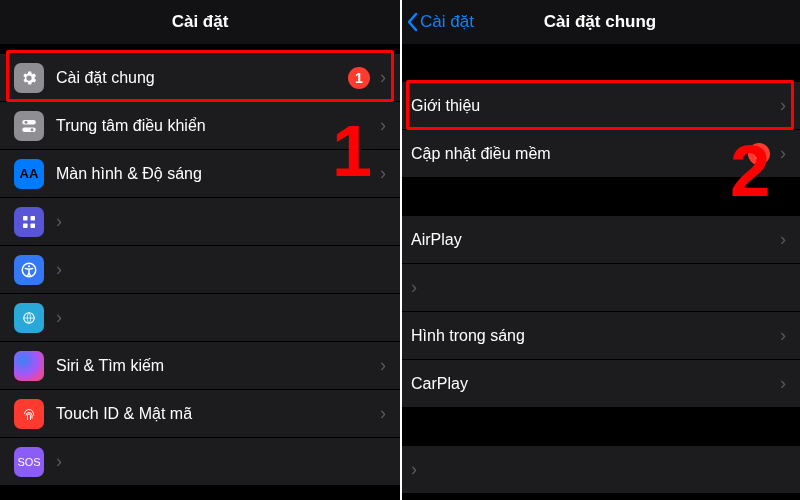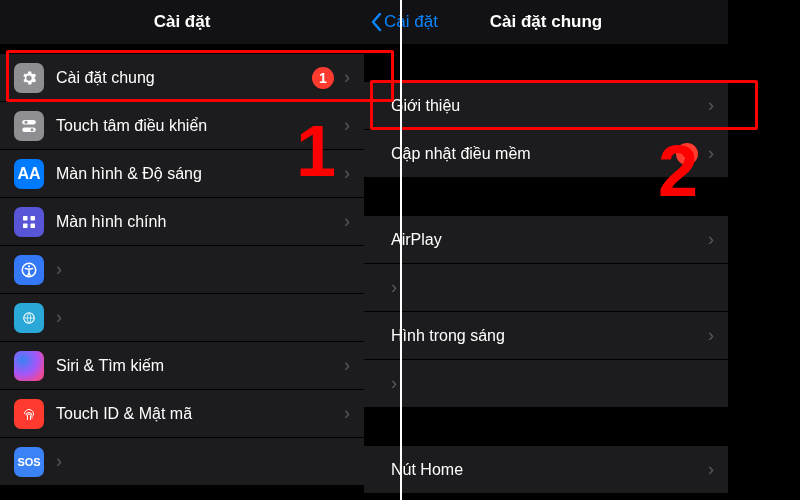--- a/index.html
+++ b/index.html
@@ -1,51 +1,51 @@
 <!DOCTYPE html>
 <html><head>
 <meta charset="utf-8">
 <style>
   * { box-sizing: border-box; margin: 0; padding: 0; }
   html, body { width: 800px; height: 500px; background: #000; font-family: -apple-system, "Helvetica Neue", Arial, sans-serif; color: #fff; overflow: hidden; }
-  .wrap { display: flex; width: 728px; height: 500px; }
+  .wrap { display: flex; width: 800px; height: 500px; }
   .panel { width: 400px; height: 500px; position: relative; background: #000; }
   .divider { position: absolute; top: 0; left: 400px; width: 2px; height: 500px; background: #fff; z-index: 5; }
 
   
   .hdr { height: 44px; display: flex; align-items: center; justify-content: center; position: relative; background: rgba(20,20,22,0.9); }
   .hdr-title { font-size: 17px; font-weight: 600; color: #fff; }
   .back { position: absolute; left: 6px; top: 0; height: 44px; display: flex; align-items: center; color: #0a84ff; font-size: 17px; }
   .back svg { margin-right: 2px; }
 
   
   .list { }
   .row { display: flex; align-items: center; height: 48px; padding: 0 14px 0 14px; background: #1c1c1e; border-bottom: 1px solid #000; position: relative; }
   .icon-wrap { width: 30px; height: 30px; border-radius: 7px; display: flex; align-items: center; justify-content: center; margin-right: 12px; flex: 0 0 30px; }
   .lbl { flex: 1; font-size: 16px; color: #fff; }
   .chev { color: #5a5a5e; font-size: 18px; }
   .badge { min-width: 22px; height: 22px; border-radius: 11px; background: #ff3b30; color: #fff; font-size: 14px; font-weight: 600; display: flex; align-items: center; justify-content: center; margin-right: 10px; padding: 0 6px; }
 
   
-  .row.plain { padding-left: 27px; }
+  .row.plain { padding-left: 11px; }
 
   
   .hl { position: absolute; border: 3px solid #ff0000; border-radius: 2px; pointer-events: none; z-index: 4; }
   .stepnum { position: absolute; color: #ff0000; font-size: 72px; font-weight: 800; z-index: 4; pointer-events: none; font-family: Arial, sans-serif; }
 
   
   .ic-grey   { background: #8e8e93; }
   .ic-grey2  { background: #8e8e93; }
   .ic-blue   { background: #007aff; }
   .ic-blue2  { background: #3478f6; }
   .ic-indigo { background: #5856d6; }
   .ic-wall   { background: #2aa8d8; }
   .ic-siri   { background: radial-gradient(circle at 30% 30%, #3b82f6, #a855f7 50%, #ec4899 80%); }
   .ic-red    { background: #ff3b30; }
-  .ic-sos    { background: #3b82f6; color:#fff; font-weight:700; font-size:11px;text-align:center; }
+  .ic-sos    { background: #8b5cf6; color:#fff; font-weight:400; font-size:11px;text-align:center; }
 
   .gap { height: 10px; background: #000; }
 </style>
 </head>
 <body>
 
 <div class="wrap">
 
   <div class="panel">
     <div class="hdr">
@@ -67,42 +67,41 @@
 
       <div class="row">
         <div class="icon-wrap ic-grey2">
           <svg width="18" height="18" viewBox="0 0 24 24" fill="#fff">
               <rect x="3" y="4" width="18" height="6" rx="3"></rect>
               <rect x="3" y="14" width="18" height="6" rx="3"></rect>
               <circle cx="8" cy="7" r="2" fill="#8e8e93"></circle>
               <circle cx="16" cy="17" r="2" fill="#8e8e93"></circle>
             </svg>
         </div>
-        <div class="lbl">Touch tâm điều khiển</div>
+        <div class="lbl">Trung tâm điều khiển</div>
         <div class="chev">›</div>
       </div>
 
       <div class="row">
         <div class="icon-wrap ic-blue">
-          <span style="color:#ffffff;font-size:16px;font-weight:700;">AA</span>
+          <span style="color:#000000;font-size:13px;font-weight:700;">AA</span>
         </div>
         <div class="lbl">Màn hình &amp; Độ sáng</div>
         <div class="chev">›</div>
       </div>
 
       <div class="row">
         <div class="icon-wrap ic-indigo">
           <svg width="18" height="18" viewBox="0 0 24 24" fill="#fff">
               <rect x="4" y="4" width="6" height="6" rx="1"></rect>
               <rect x="14" y="4" width="6" height="6" rx="1"></rect>
               <rect x="4" y="14" width="6" height="6" rx="1"></rect>
               <rect x="14" y="14" width="6" height="6" rx="1"></rect>
             </svg>
         </div>
-        <div class="lbl">Màn hình chính</div>
         <div class="chev">›</div>
       </div>
 
       <div class="row">
         <div class="icon-wrap ic-blue2">
           <svg width="18" height="18" viewBox="0 0 24 24" fill="none" stroke="#fff" stroke-width="2">
               <circle cx="12" cy="12" r="9"></circle>
               <circle cx="12" cy="7" r="1.5" fill="#fff" stroke="none"></circle>
               <path d="M7 10l5 1 5-1M12 11v5M10 20l2-4 2 4" stroke-linecap="round"></path>
             </svg>
@@ -178,27 +177,27 @@
         <div class="chev">›</div>
       </div>
       <div class="row plain">
         <div class="chev">›</div>
       </div>
       <div class="row plain">
         <div class="lbl">Hình trong sáng</div>
         <div class="chev">›</div>
       </div>
       <div class="row plain">
+        <div class="lbl">CarPlay</div>
         <div class="chev">›</div>
       </div>
 
       <div class="gap" style="height:38px;"></div>
 
       <div class="row plain">
-        <div class="lbl">Nút Home</div>
         <div class="chev">›</div>
       </div>
     </div>
 
     <div class="hl" style="left:6px; top:80px; width:388px; height:50px;"></div>
     <div class="stepnum" style="right:30px; top:130px;">2</div>
   </div>
 
   <div class="divider"></div>
 </div>

